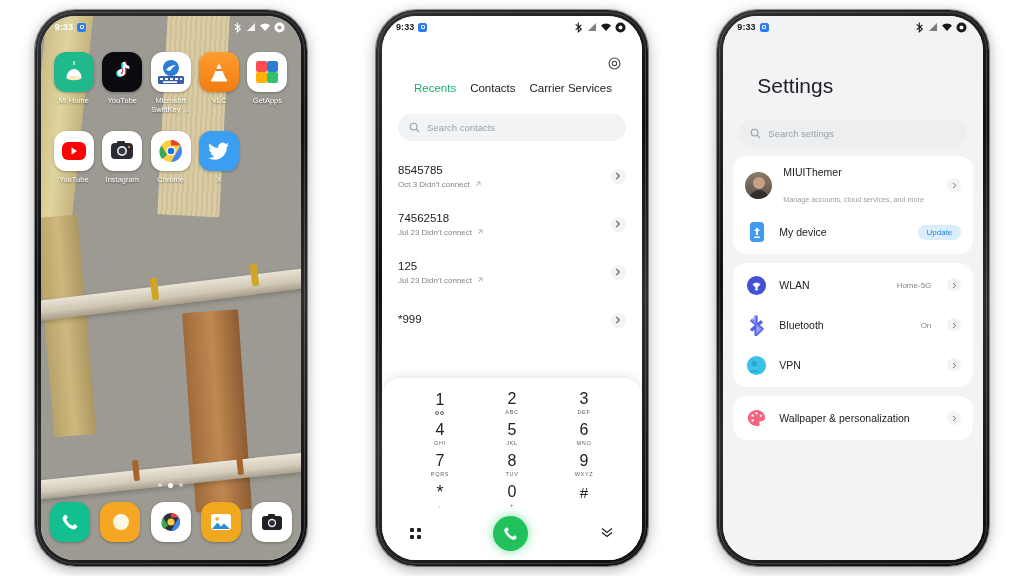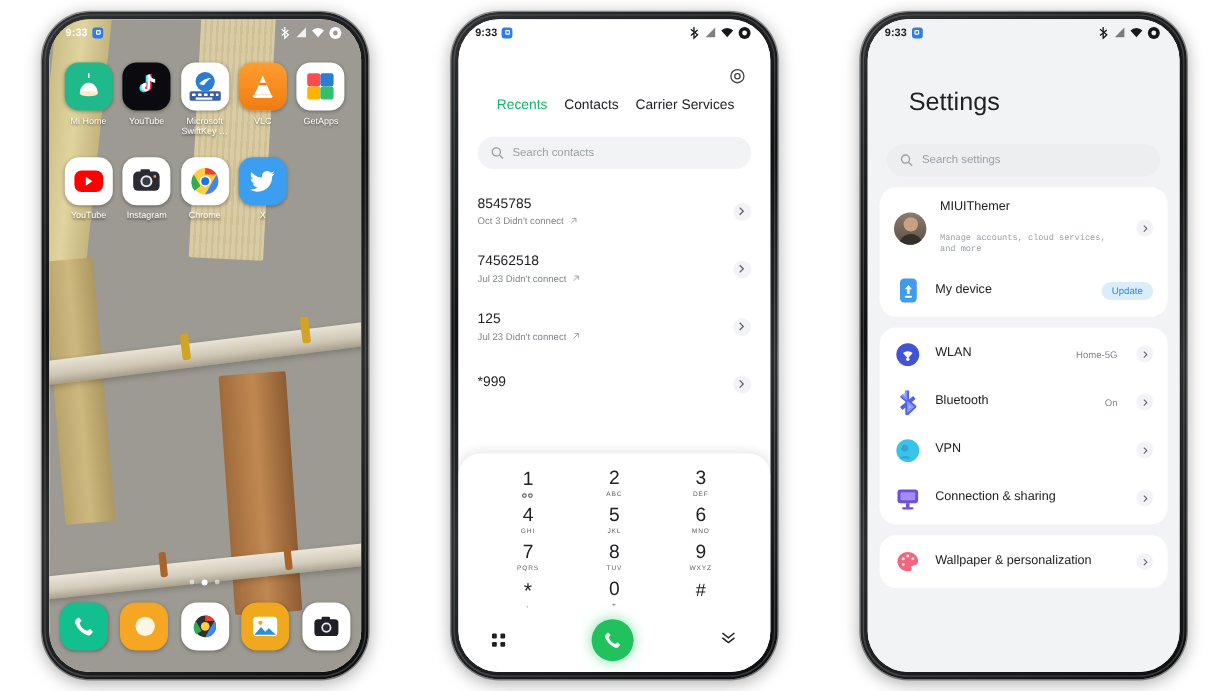--- a/index.html
+++ b/index.html
@@ -241,21 +241,21 @@
   .s-row {
     display: flex; align-items: center; gap: 11px;
     padding: 8px 12px; min-height: 40px;
   }
   .s-ico {
     width: 23px; height: 23px; flex: 0 0 auto;
     display: flex; align-items: center; justify-content: center;
   }
   .s-txt { flex: 1; min-width: 0; }
   .s-lbl { font-size: 10.5px; color: #202124; line-height: 1.3; }
-  .s-sub { font-size: 7.2px; color: #9aa0a6; line-height: 1.35; margin-top: 15px; font-family: Liberation Mono, monospace; }
+  .s-sub { font-size: 7.2px; color: #9aa0a6; line-height: 1.35; margin-top: 15px; }
   .s-val { font-size: 8px; color: #80868b; margin-right: 5px; white-space: nowrap; }
   .s-chev { width: 14px; height: 14px; border-radius: 50%; background: #f1f3f4;
             display: flex; align-items: center; justify-content: center; flex: 0 0 auto; }
   .avatar {
     width: 27px; height: 27px; border-radius: 50%;
     background: linear-gradient(180deg,#8a7b6d,#5e5046);
     flex: 0 0 auto; overflow: hidden; position: relative;
   }
   .avatar::before{
     content:""; position:absolute; left:50%; top:18%;
@@ -778,39 +778,20 @@
               <div class="s-txt">
                 <div class="s-lbl">VPN</div>
               </div>
               <span class="s-val"></span>
               <span class="s-chev">
                 <svg width="5" height="7" viewBox="0 0 6 8">
                     <path d="M1.4 1 4.4 4 1.4 7" stroke="#5f6368" stroke-width="1.1" fill="none"></path>
                   </svg>
               </span>
             </div>
-            <div class="s-row">
-              <span class="s-ico">
-                <svg width="21" height="21" viewBox="0 0 22 22">
-                    <rect x="2" y="3" width="18" height="12" rx="2.5" fill="#6b4fe0"></rect>
-                    <rect x="4.5" y="5.5" width="13" height="7" rx="1.2" fill="#a48cf5"></rect>
-                    <rect x="9.5" y="15" width="3" height="4" fill="#6b4fe0"></rect>
-                    <rect x="6" y="18.5" width="10" height="2" rx="1" fill="#6b4fe0"></rect>
-                  </svg>
-              </span>
-              <div class="s-txt">
-                <div class="s-lbl">Connection &amp; sharing</div>
-              </div>
-              <span class="s-val"></span>
-              <span class="s-chev">
-                <svg width="5" height="7" viewBox="0 0 6 8">
-                    <path d="M1.4 1 4.4 4 1.4 7" stroke="#5f6368" stroke-width="1.1" fill="none"></path>
-                  </svg>
-              </span>
-            </div>
           </div>
 
           <div class="card">
             <div class="s-row">
               <span class="s-ico">
                 <svg width="21" height="21" viewBox="0 0 22 22">
                     <path d="M11 2c5 0 9 3.5 9 8 0 3-2.5 4-4.5 4-1.5 0-2 1-1.3 2 .8 1.2-.2 3-2.2 3C6.5 19 2 15.5 2 10.6 2 5.8 6 2 11 2z" fill="#f0667f"></path>
                     <circle cx="7" cy="8" r="1.4" fill="#fff" opacity=".8"></circle>
                     <circle cx="11" cy="5.5" r="1.3" fill="#fff" opacity=".8"></circle>
                     <circle cx="15.5" cy="8" r="1.3" fill="#fff" opacity=".8"></circle>

